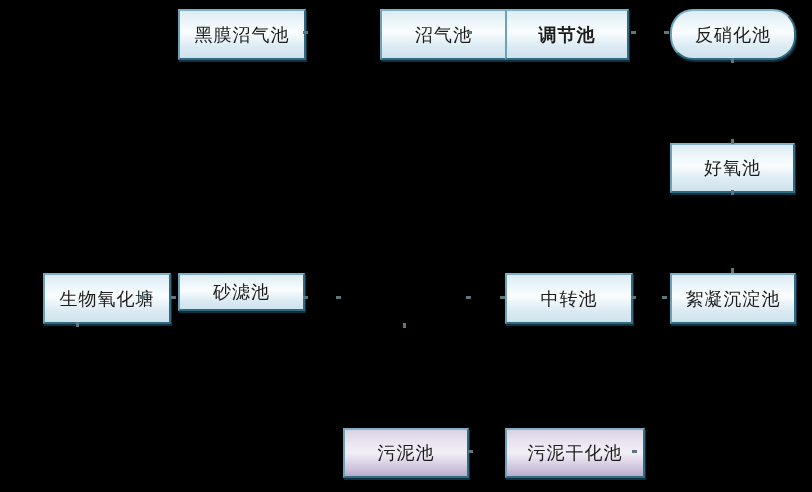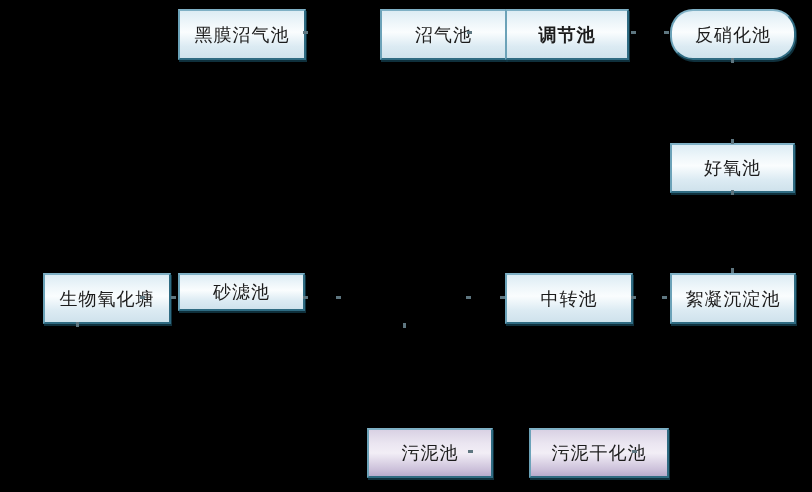--- a/index.html
+++ b/index.html
@@ -29,21 +29,20 @@
     white-space: nowrap;
     text-align: center;
   }
   .node.blue {
     background: linear-gradient(180deg, #dcecf4 0%, #eef6fa 25%, #fafdfe 45%,
                                 #dcebf3 75%, #cfe2ec 100%);
   }
   .node.purple {
     background: linear-gradient(180deg, #d9d2e4 0%, #ebe6f1 30%, #f2eef6 50%,
                                 #cdc2db 85%, #b7abcc 100%);
-    margin-left: 24px;
   }
   
   .n0  { left: 178px; top:   9px; width: 128px; height: 51px; }
   .n1  { left: 342px; top:   9px; width: 127px; height: 51px; margin-left: 38px; }
   .n2  { left: 505px; top:   9px; width: 124px; height: 51px; font-weight: bold; }
   .n3  { left: 670px; top:   9px; width: 126px; height: 51px; border-radius: 23px; }
   .n4  { left: 670px; top: 143px; width: 125px; height: 50px; }
   .n5  { left:  14px; top: 273px; width: 128px; height: 51px; margin-left: 29px; }
   .n6  { left: 178px; top: 273px; width: 127px; height: 38px; }
   .n7  { left: 343px; top: 273px; width: 126px; height: 51px; }

